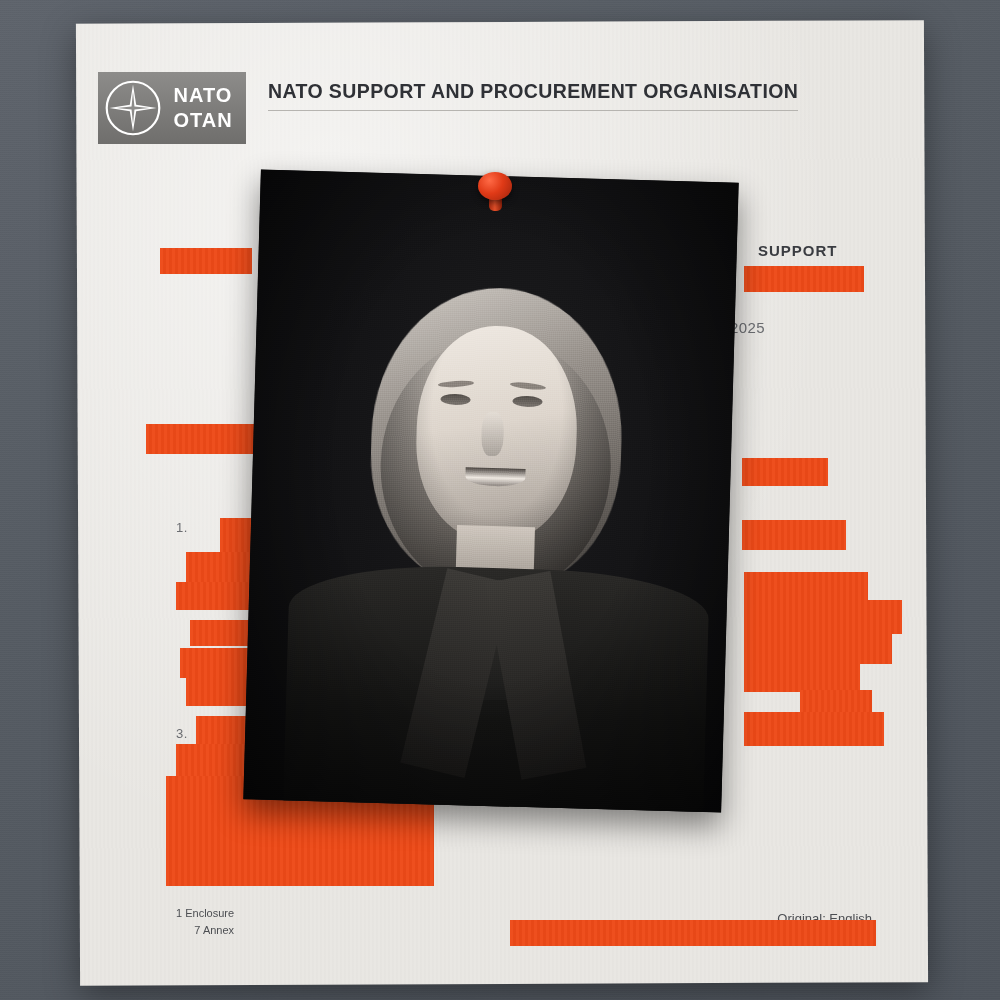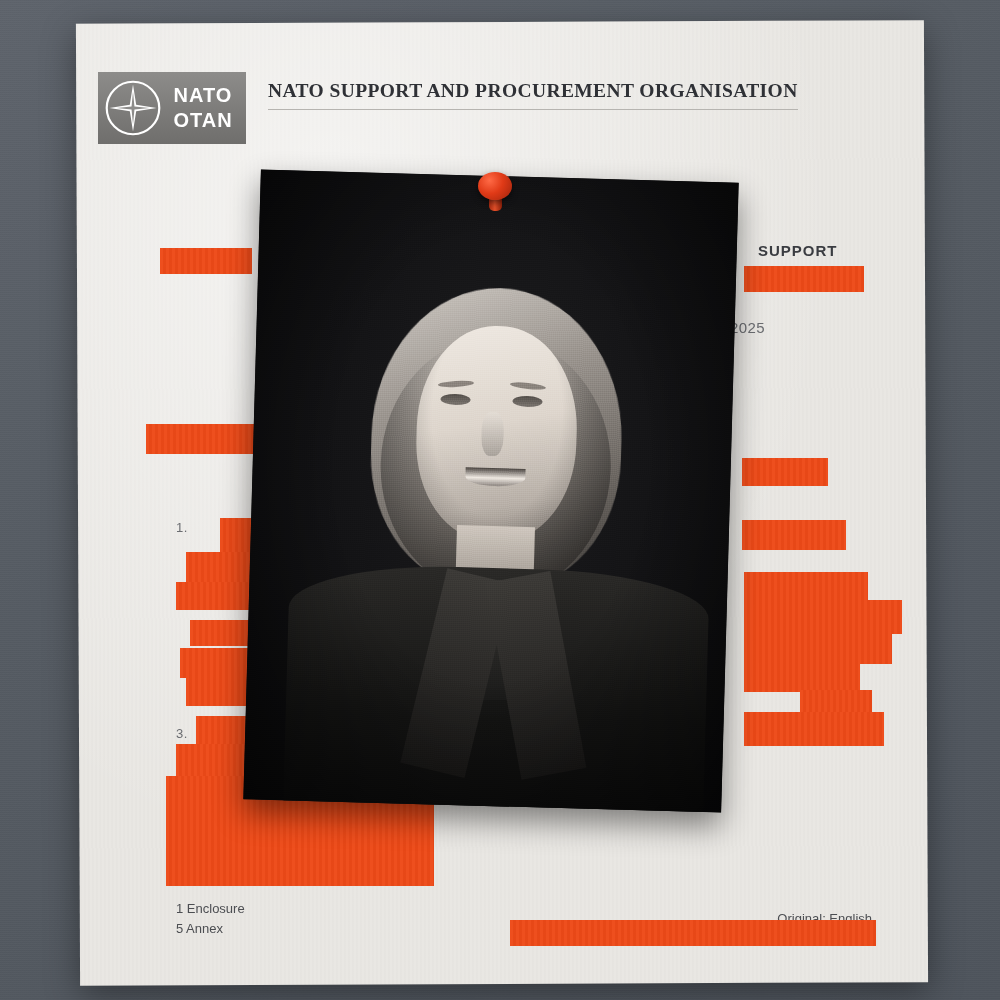--- a/index.html
+++ b/index.html
@@ -93,21 +93,20 @@
   #nato-emblem .nato-words .rule {
     width: 16px;
     height: 2px;
     background: #ffffff;
     margin: 3px auto;
   }
 
   #org-titles {
     margin-left: 22px;
     padding-top: 8px;
-    font-family: Liberation Serif, serif;
   }
   #org-titles .line {
     font-size: 19.5px;
     font-weight: 700;
     letter-spacing: 0.4px;
     color: #2f3136;
     white-space: nowrap;
   }
   #org-titles .divider {
     height: 1px;
@@ -296,22 +295,23 @@
     background: linear-gradient(90deg, #a82a10, #e2502a 45%, #8e2009 100%);
   }
 
   
   #footer-left {
     position: absolute;
     left: 176px;
     bottom: 62px;
     z-index: 3;
     color: #4c4e52;
-    font-size: 13px;
+    font-size: 11px;
     line-height: 1.5;
+    text-align: right;
   }
   #footer-right {
     position: absolute;
     right: 128px;
     bottom: 74px;
     z-index: 3;
     color: #4c4e52;
     font-size: 13px;
   }
 </style>
@@ -349,21 +349,21 @@
 
   <div class="doc-text small" style="left:176px; top:520px;">1.</div>
   <div class="doc-text small" style="left:176px; top:582px;">2.</div>
   <div class="doc-text small" style="left:176px; top:726px;">3.</div>
   <div class="doc-text small" style="left:236px; top:618px;">–</div>
   <div class="doc-text small" style="left:236px; top:660px;">–</div>
   <div class="doc-text small" style="left:826px; top:692px;">.</div>
 
   <div id="footer-left">
     <div>1 Enclosure</div>
-    <div>5 Annex</div>
+    <div>7 Annex</div>
   </div>
   <div id="footer-right">Original: English</div>
 
   <div id="redaction-layer">
       <div class="redaction" style="left: 160px; top: 248px; width: 92px; height: 26px; background: rgb(238, 74, 24);"></div>
       <div class="redaction" style="left: 744px; top: 266px; width: 120px; height: 26px; background: rgb(238, 74, 24);"></div>
       <div class="redaction" style="left: 146px; top: 424px; width: 110px; height: 30px; background: rgb(238, 74, 24);"></div>
       <div class="redaction" style="left: 742px; top: 458px; width: 86px; height: 28px; background: rgb(238, 74, 24);"></div>
       <div class="redaction" style="left: 220px; top: 518px; width: 48px; height: 34px; background: rgb(238, 74, 24);"></div>
       <div class="redaction" style="left: 742px; top: 520px; width: 104px; height: 30px; background: rgb(238, 74, 24);"></div>

